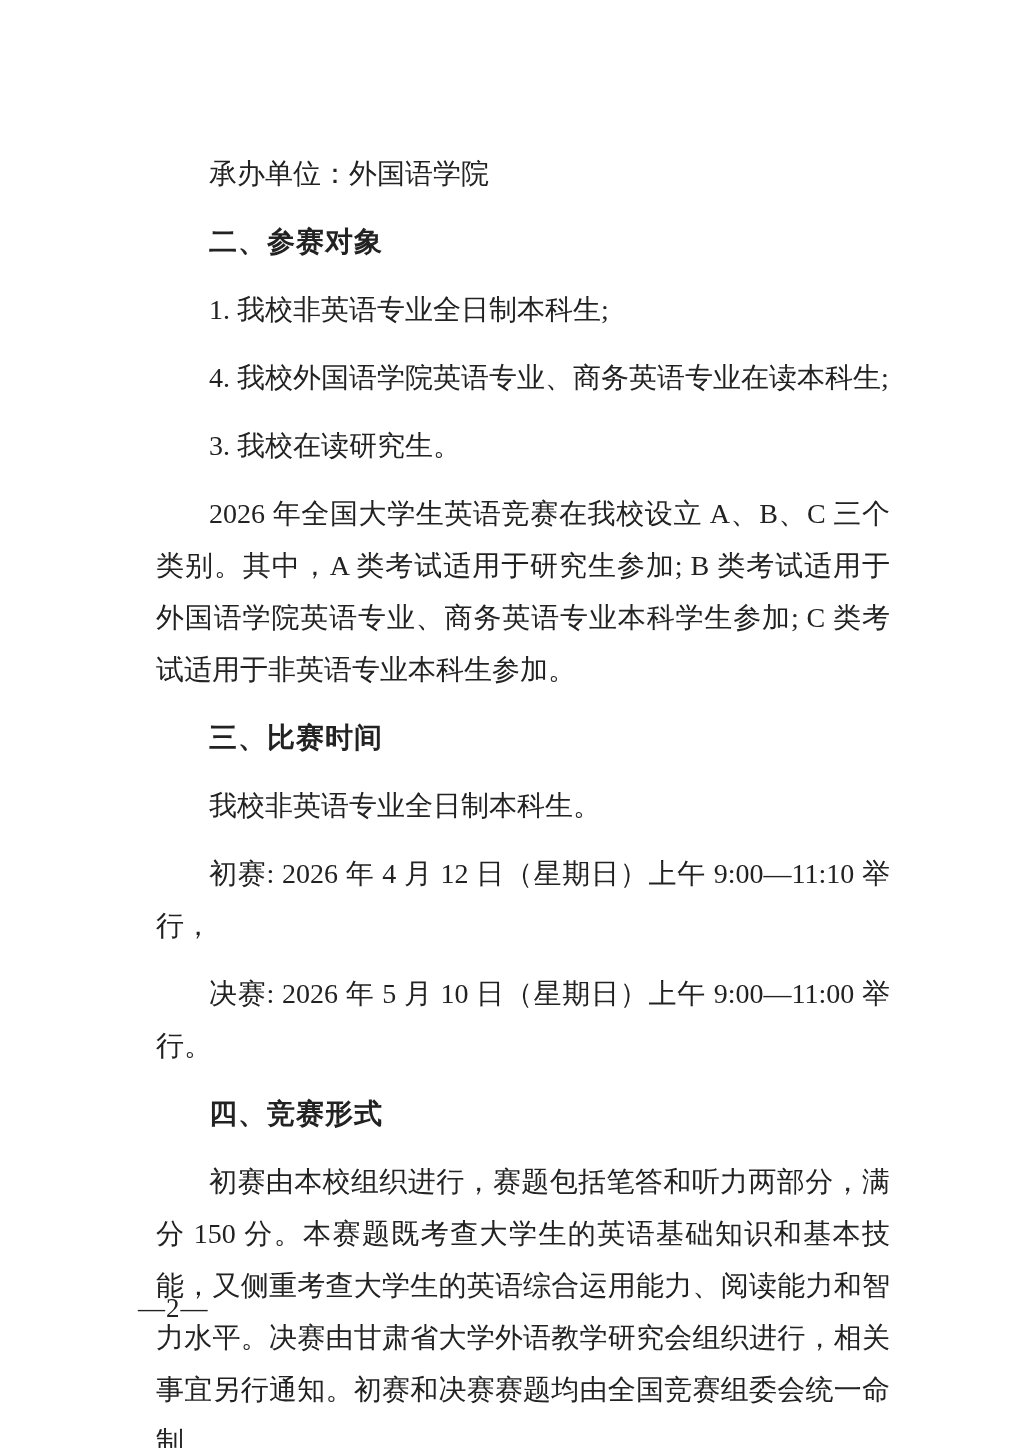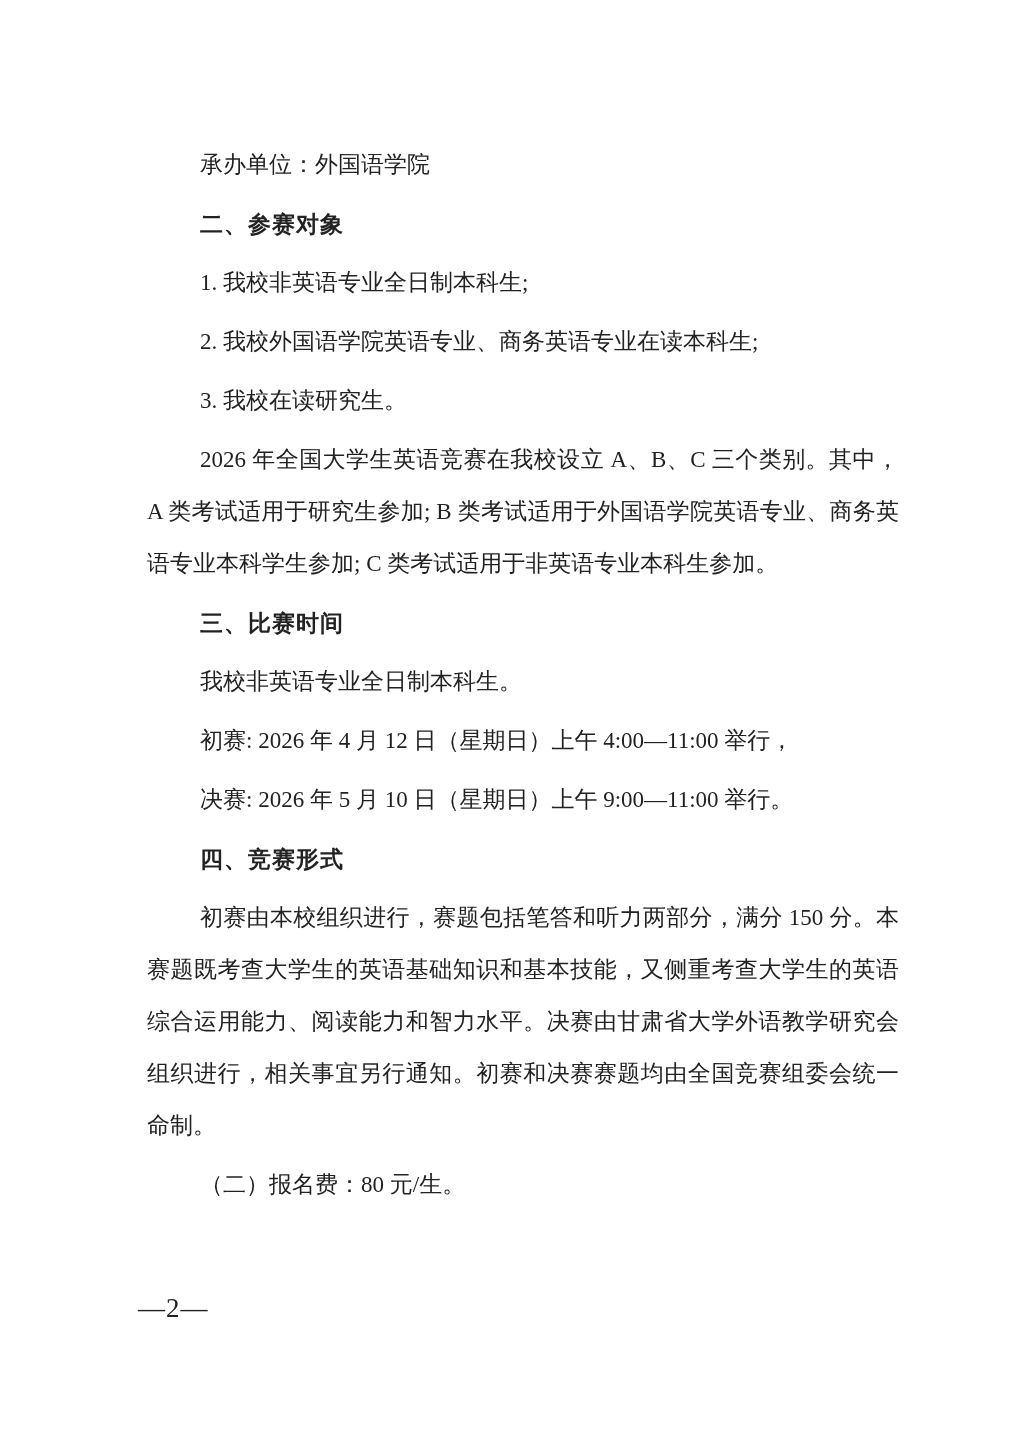--- a/index.html
+++ b/index.html
@@ -15,22 +15,22 @@
     font-family: "Liberation Serif", "DejaVu Serif", serif;
     color: #222222;
   }
   .doc-content {
     position: absolute;
     left: 140px;
     top: 132px;
     width: 766px;
   }
   .block {
-    margin: 7px;
-    font-size: 23px;
+    margin: 16px;
+    font-size: 28px;
     line-height: 52px;
     text-align: justify;
     text-justify: inter-ideograph;
   }
   .indent {
     text-indent: 53px;
   }
   .heading {
     font-family: "Liberation Sans", "DejaVu Sans", sans-serif;
     font-weight: bold;
@@ -56,31 +56,31 @@
 <div class="doc-page">
 
   <div class="doc-content">
 
     <p class="block indent">承办单位：外国语学院</p>
 
     <p class="block indent heading">二、参赛对象</p>
 
     <p class="block indent">1. 我校非英语专业全日制本科生;</p>
 
-    <p class="block indent">2. 我校外国语学院英语专业、商务英语专业在读本科生;</p>
+    <p class="block indent">4. 我校外国语学院英语专业、商务英语专业在读本科生;</p>
 
     <p class="block indent">3. 我校在读研究生。</p>
 
     <p class="block indent paragraph">2026 年全国大学生英语竞赛在我校设立 A、B、C 三个类别。其中，A 类考试适用于研究生参加; B 类考试适用于外国语学院英语专业、商务英语专业本科学生参加; C 类考试适用于非英语专业本科生参加。</p>
 
     <p class="block indent heading">三、比赛时间</p>
 
     <p class="block indent">我校非英语专业全日制本科生。</p>
 
-    <p class="block indent">初赛: 2026 年 4 月 12 日（星期日）上午 4:00—11:00 举行，</p>
+    <p class="block indent">初赛: 2026 年 4 月 12 日（星期日）上午 9:00—11:10 举行，</p>
 
     <p class="block indent">决赛: 2026 年 5 月 10 日（星期日）上午 9:00—11:00 举行。</p>
 
     <p class="block indent heading">四、竞赛形式</p>
 
     <p class="block indent paragraph">初赛由本校组织进行，赛题包括笔答和听力两部分，满分 150 分。本赛题既考查大学生的英语基础知识和基本技能，又侧重考查大学生的英语综合运用能力、阅读能力和智力水平。决赛由甘肃省大学外语教学研究会组织进行，相关事宜另行通知。初赛和决赛赛题均由全国竞赛组委会统一命制。</p>
 
 
 
     <p class="block indent">（二）报名费：80 元/生。</p>

